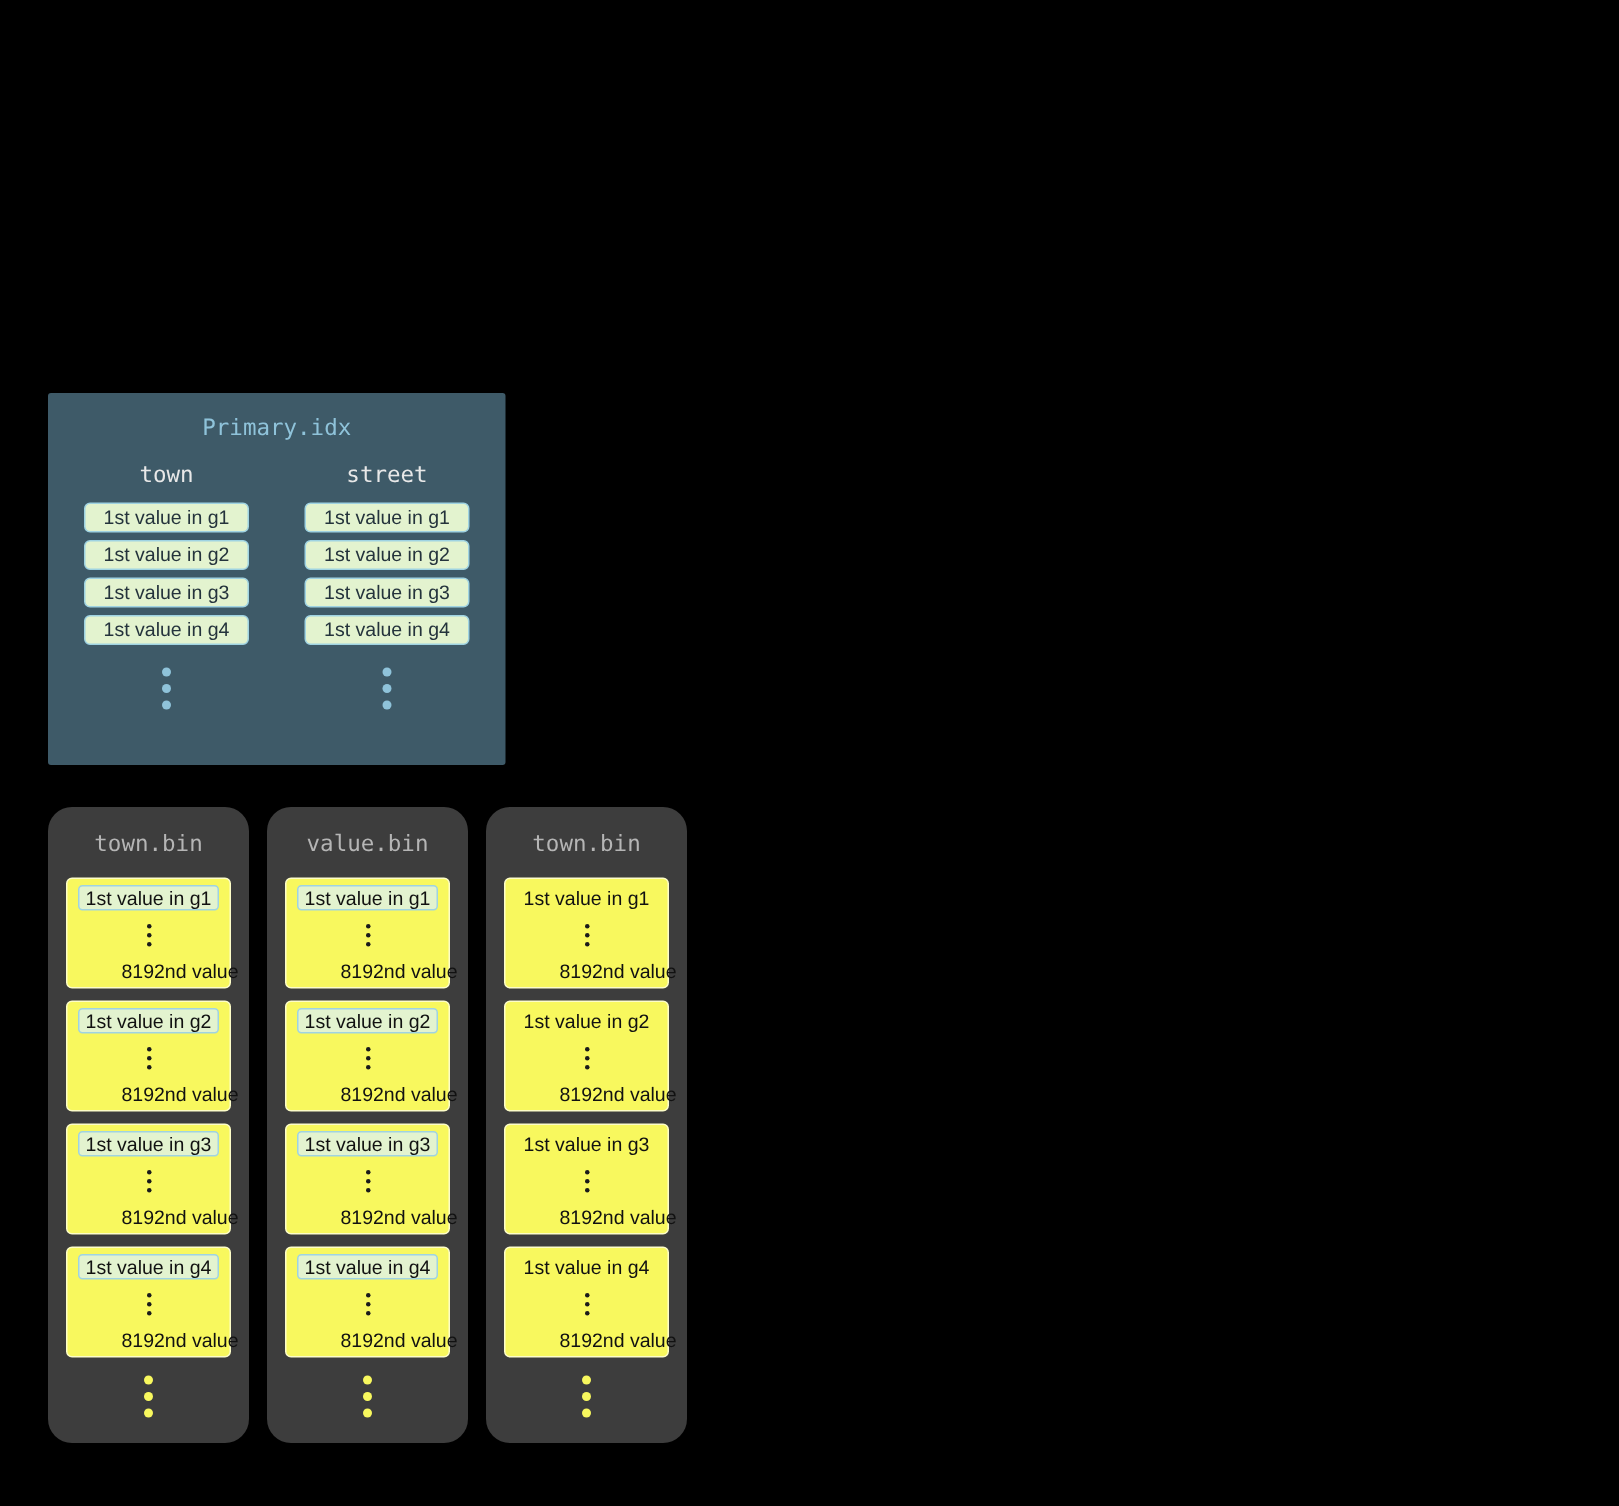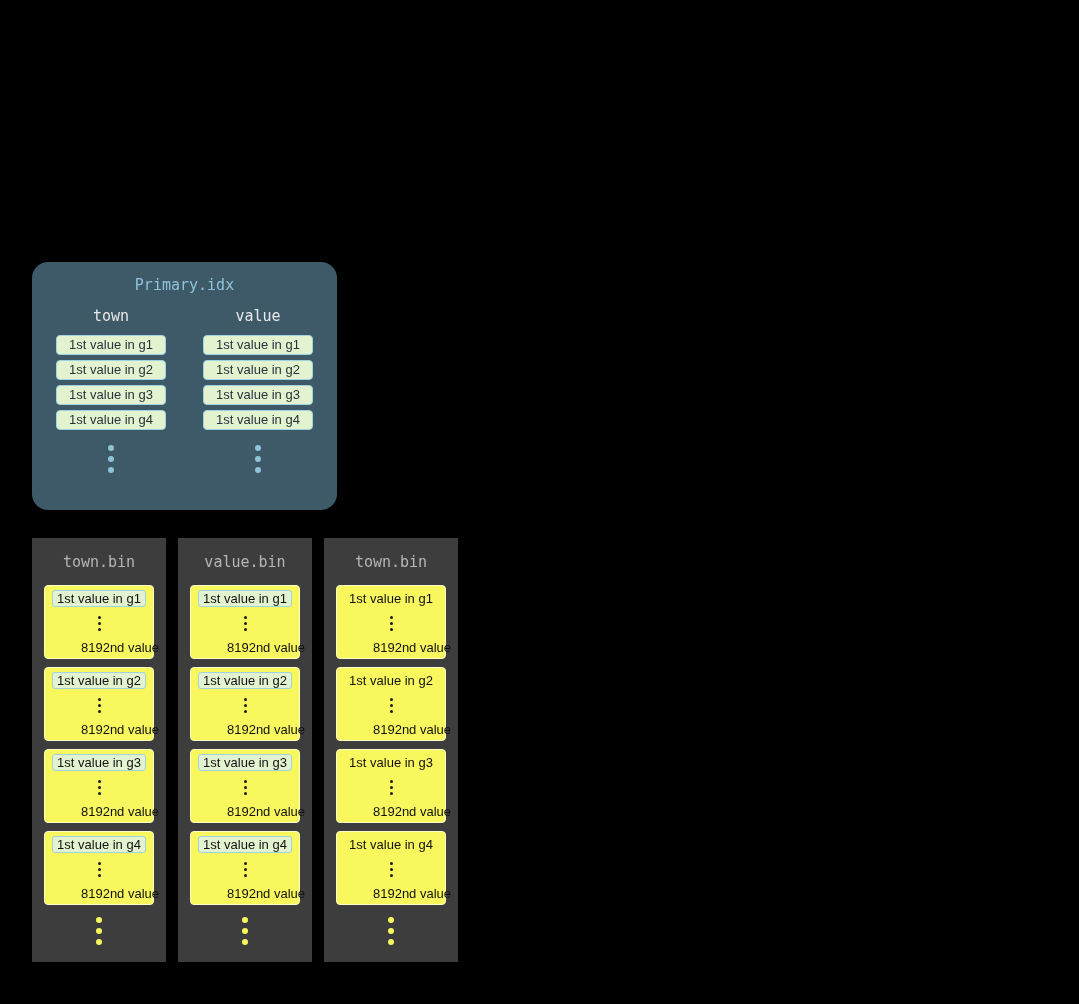--- a/index.html
+++ b/index.html
@@ -30,21 +30,21 @@
     font-family: "Liberation Sans", sans-serif;
   }
   .mono { font-family: "DejaVu Sans Mono", monospace; }
 
   
   .primary-panel {
     position: absolute;
     left: 32px; top: 262px;
     width: 305px; height: 248px;
     background: var(--primary-panel-bg);
-    border-radius: 16px;
+    border-radius: 2px;
   }
   .primary-title {
     margin-top: 14px;
     text-align: center;
     font-size: 15px;
     color: var(--primary-title-text);
   }
   .primary-columns {
     display: flex;
     justify-content: center;
@@ -96,21 +96,21 @@
   .bins {
     position: absolute;
     left: 32px; top: 538px;
     display: flex;
     gap: 12px;
   }
   .bin-panel {
     width: 134px;
     height: 424px;
     background: var(--bin-panel-bg);
-    border-radius: 0;
+    border-radius: 16px;
     display: flex;
     flex-direction: column;
     align-items: center;
     text-align: center;
   }
   .bin-title {
     margin-top: 15px;
     font-size: 15px;
     color: var(--bin-title-text);
   }
@@ -163,21 +163,21 @@
         <div class="mark">1st value in g3</div>
         <div class="mark">1st value in g4</div>
         <div class="dots blue">
             <i></i>
             <i></i>
             <i></i>
           </div>
       </div>
 
       <div class="primary-col">
-        <div class="col-header mono">value</div>
+        <div class="col-header mono">street</div>
         <div class="mark">1st value in g1</div>
         <div class="mark">1st value in g2</div>
         <div class="mark">1st value in g3</div>
         <div class="mark">1st value in g4</div>
         <div class="dots blue">
             <i></i>
             <i></i>
             <i></i>
           </div>
       </div>

